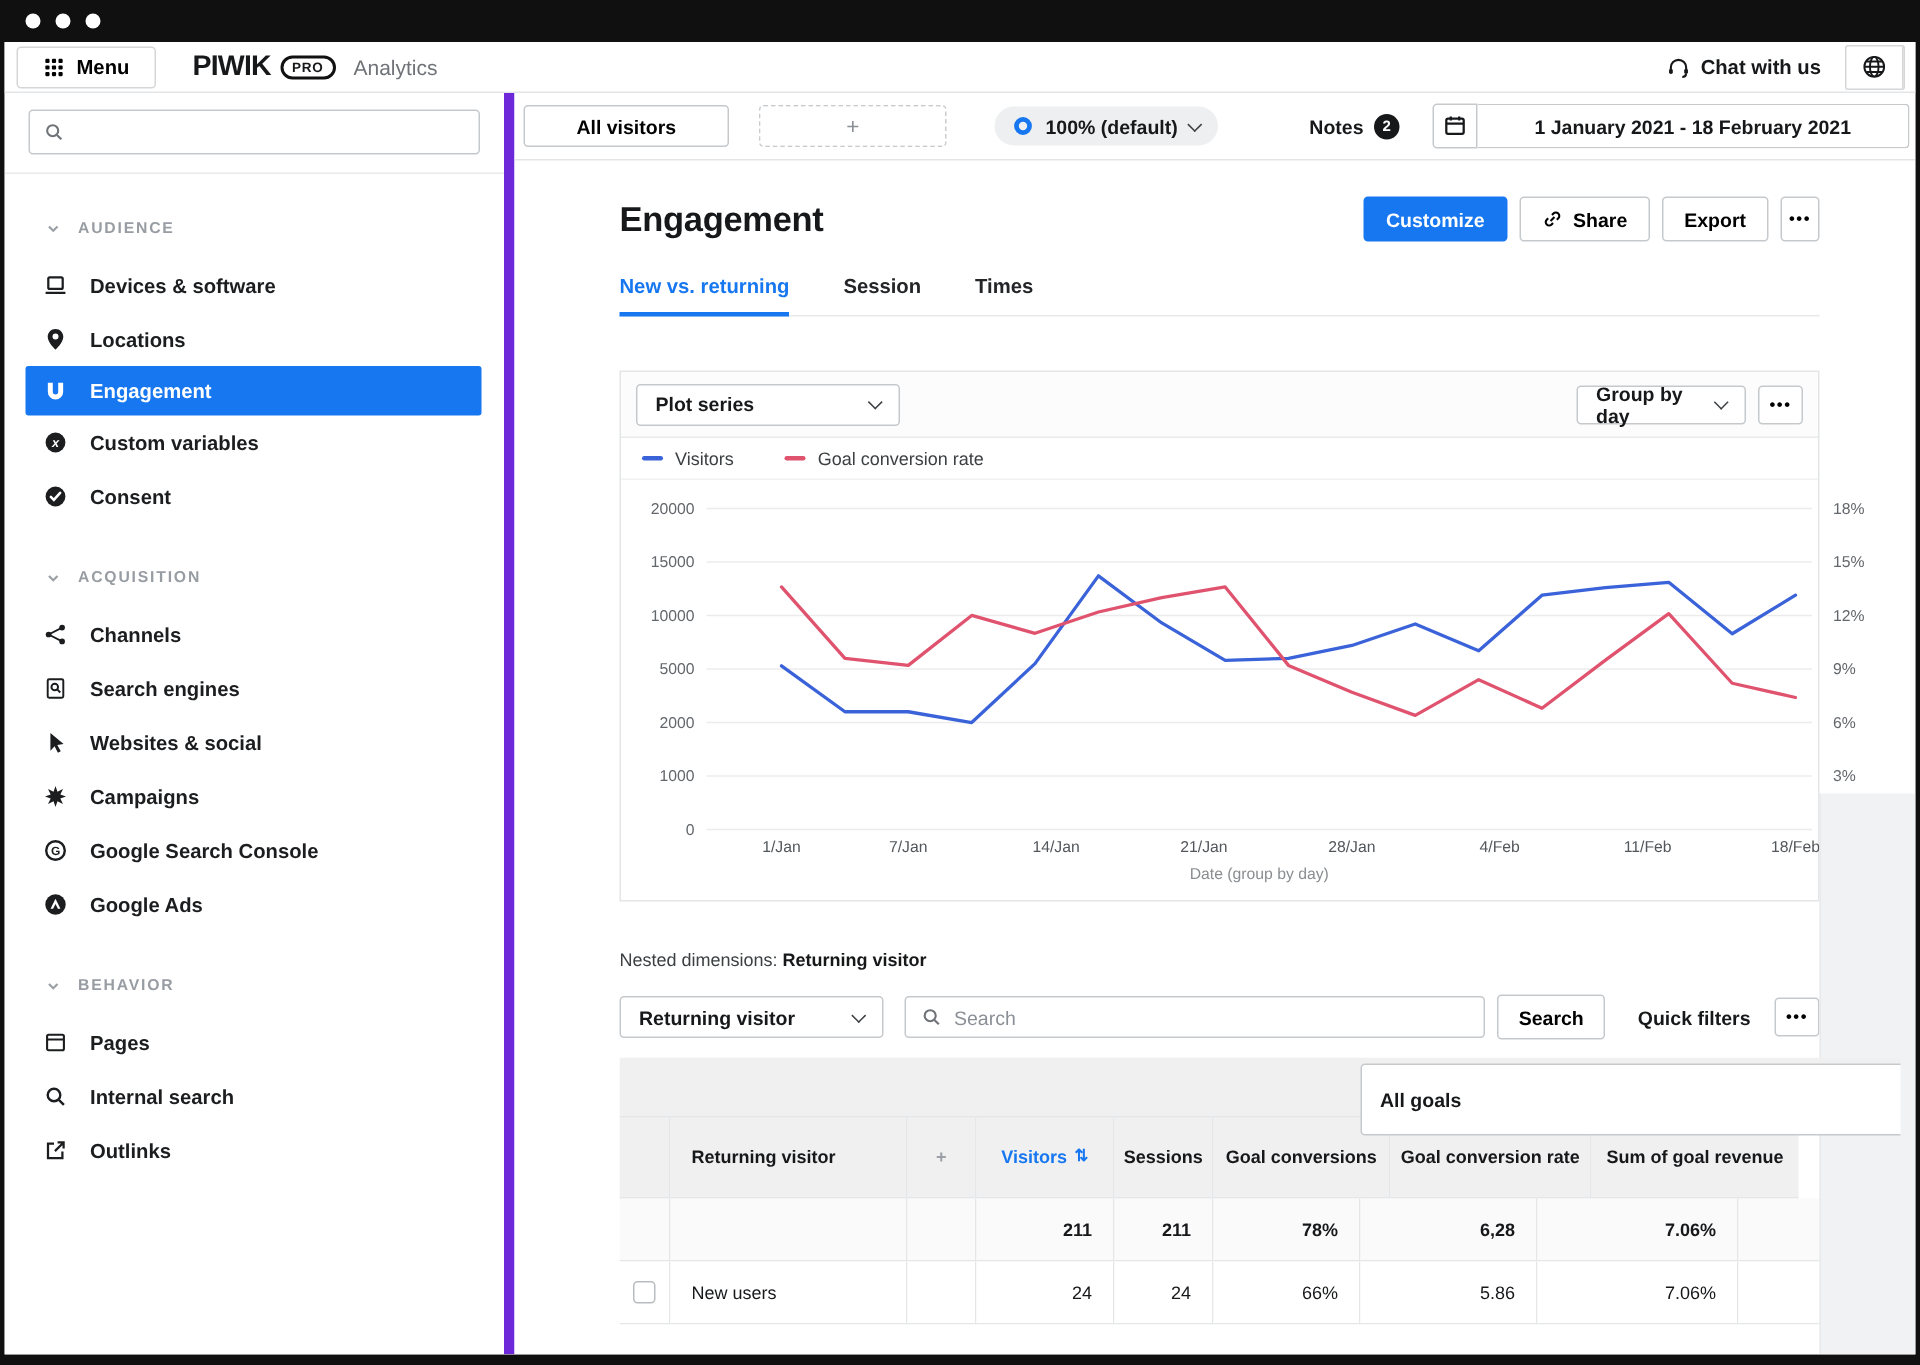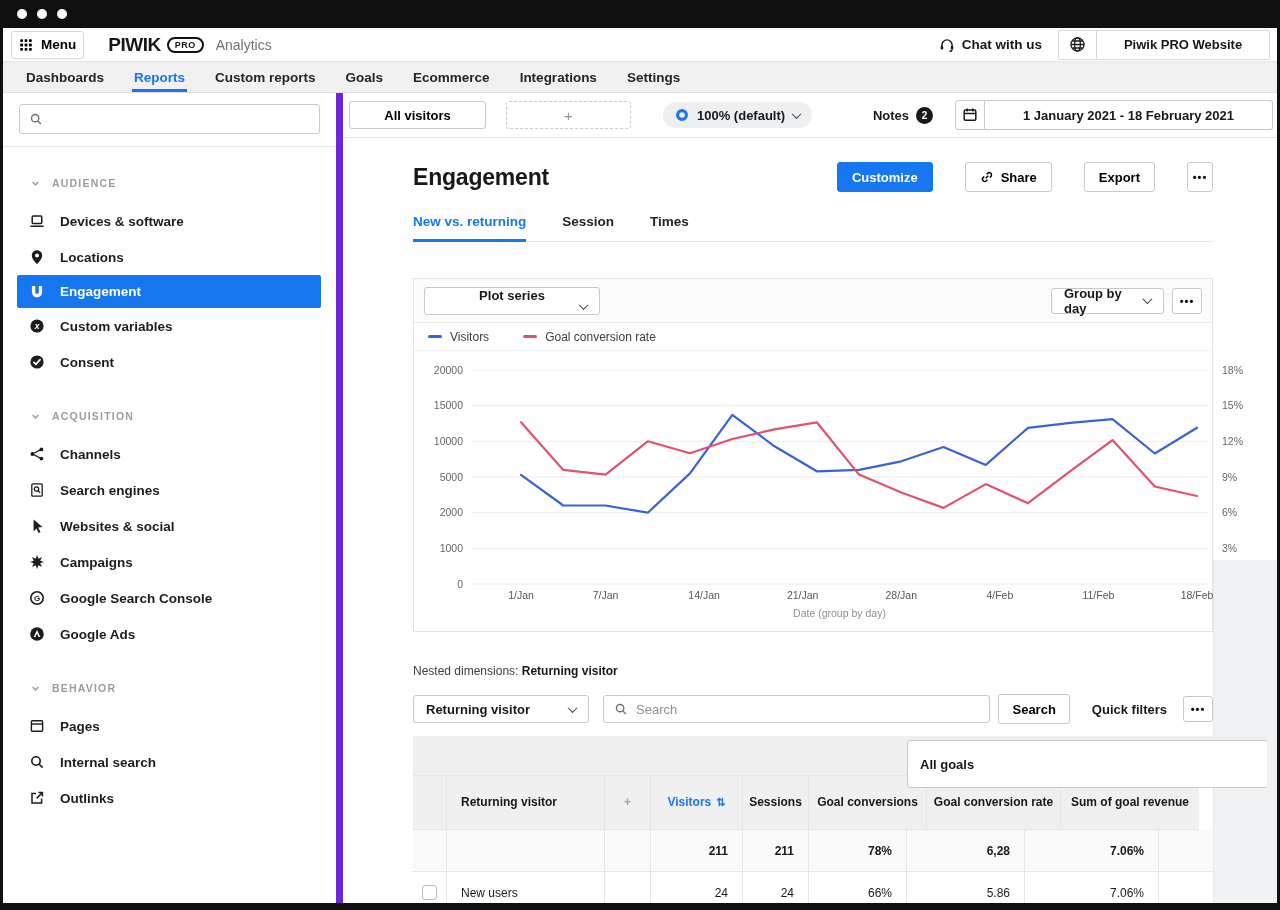--- a/index.html
+++ b/index.html
@@ -5,21 +5,21 @@
   * { margin:0; padding:0; box-sizing:border-box; }
   html,body { background:#444; }
   body { font-family:"Liberation Sans", sans-serif; color:#17181a; }
   .frame { width:1280px; height:910px; background:#101010; display:flex; flex-direction:column; overflow:hidden; }
   .titlebar { height:28px; display:flex; align-items:center; padding-left:17px; gap:10px; flex:0 0 auto; }
   .tdot { width:10px; height:10px; border-radius:50%; background:#fff; }
   .chrome { flex:1; margin:0 3px 7px 3px; background:#fff; display:flex; flex-direction:column; overflow:hidden; }
 
   
   .app-header { height:34px; background:#fff; border-bottom:1px solid #e3e5e7; display:flex; align-items:center; flex:0 0 auto; }
-  .menu-btn { margin-left:8px; height:28px; border:1px solid #d4d6d8; border-radius:3px; display:flex; align-items:center; gap:8px; padding:0 7px; background:#fff; cursor:pointer; }
+  .menu-btn { margin-left:8px; height:28px; border:1px solid #d4d6d8; border-radius:3px; display:flex; align-items:center; gap:8px; padding:0 17px; background:#fff; cursor:pointer; }
   .menu-btn svg { width:14px; height:14px; }
   .menu-btn span { font-size:13.5px; font-weight:700; }
   .logo { display:flex; align-items:center; margin-left:24px; gap:6px; }
   .logo .brand { font-size:19px; font-weight:800; letter-spacing:-0.5px; }
   .logo .badge { border:2px solid #111; border-radius:9px; font-size:9px; font-weight:800; padding:1px 6px; letter-spacing:0.5px; }
   .logo .suffix { font-size:14px; color:#6f7377; margin-left:6px; }
   .header-right { margin-left:auto; display:flex; align-items:center; height:100%; }
   .chat { display:flex; align-items:center; gap:7px; font-size:13.5px; font-weight:700; margin-right:16px; cursor:pointer; }
   .chat svg { width:16px; height:16px; }
   .website-box { height:30px; border:1px solid #d4d6d8; display:flex; align-items:stretch; margin-right:7px; border-radius:2px; }
@@ -66,36 +66,36 @@
   .cal-btn svg { width:16px; height:16px; }
   .date-field { width:288px; height:30px; border:1px solid #c6c9cc; border-left:none; border-radius:0 3px 3px 0; display:flex; align-items:center; justify-content:center; font-size:13px; font-weight:700; cursor:pointer; }
 
   
   .content { flex:1; overflow:hidden; position:relative; padding:0 64px 0 70px; }
   .right-gutter { position:absolute; top:422px; bottom:0; right:0; width:64px; background:#f1f2f3; border-left:1px solid #e7e9ea; }
 
   .report-header { margin-top:24px; height:30px; display:flex; align-items:center; }
   .report-title { font-size:23px; font-weight:800; letter-spacing:-0.2px; }
   .rh-actions { margin-left:auto; display:flex; gap:8px; }
-  .btn { height:30px; border-radius:3px; font-size:13px; font-weight:700; display:flex; align-items:center; justify-content:center; gap:7px; cursor:pointer; background:#fff; border:1px solid #c6c9cc; padding:0 14px; font-family:inherit;margin-left:24px; }
+  .btn { height:30px; border-radius:3px; font-size:13px; font-weight:700; display:flex; align-items:center; justify-content:center; gap:7px; cursor:pointer; background:#fff; border:1px solid #c6c9cc; padding:0 14px; font-family:inherit; }
   .btn svg { width:14px; height:14px; }
   .btn.primary { background:#1677f0; border-color:#1677f0; color:#fff; }
   .btn.more { width:26px; padding:0; letter-spacing:1px; font-size:11px; }
 
   .report-tabs { margin-top:22px; display:flex; gap:36px; border-bottom:1px solid #e7e9ea; }
   .rtab { position:relative; padding-bottom:12px; font-size:13.5px; font-weight:700; color:#232528; cursor:pointer; }
   .rtab.active { color:#1677f0; }
   .rtab.active::after { content:""; position:absolute; left:0; right:0; bottom:-1px; height:3px; background:#1677f0; }
 
   
   .chart-panel { margin-top:36px; border:1px solid #e3e5e7; height:354px; }
   .cp-head { height:44px; display:flex; align-items:center; padding:0 10px; border-bottom:1px solid #e7e9ea; background:#fcfcfd; }
   .select { height:28px; border:1px solid #c6c9cc; border-radius:3px; background:#fff; display:flex; align-items:center; font-size:13px; font-weight:700; padding:0 12px; cursor:pointer; }
   .select .chev { margin-left:auto; }
-  .sel-plot { width:176px;flex-direction:column; }
+  .sel-plot { width:176px; }
   .sel-group { width:113px; height:26px; margin-left:auto; }
   .icon-btn { width:30px; height:26px; border:1px solid #c6c9cc; border-radius:3px; background:#fff; display:flex; align-items:center; justify-content:center; font-size:11px; font-weight:700; letter-spacing:1px; margin-left:8px; cursor:pointer; }
   .cp-legend { height:28px; display:flex; align-items:center; gap:34px; padding:0 14px; border-bottom:1px solid #f0f1f2; }
   .leg-item { display:flex; align-items:center; gap:8px; font-size:12px; color:#3c4043; cursor:pointer; }
   .leg-swatch { width:14px; height:3px; border-radius:2px; }
   .cp-chart svg { display:block; }
 
   
   .nested-dims { margin-top:32px; font-size:12px; color:#3c4043; }
   .nested-dims b { color:#17181a; }
@@ -166,34 +166,24 @@
           <span>Chat with us</span>
         </div>
         <div class="website-box">
           <div class="website-globe">
             <svg viewBox="0 0 16 16" fill="none" stroke="currentColor" stroke-width="1.2">
                 <circle cx="8" cy="8" r="6.2"></circle>
                 <ellipse cx="8" cy="8" rx="2.7" ry="6.2"></ellipse>
                 <path d="M2 8h12M3.1 4.7h9.8M3.1 11.3h9.8"></path>
               </svg>
           </div>
-          <div class="website-label">Piwik PRO Website</div>
         </div>
       </div>
     </div>
 
-    <div class="tab-bar">
-        <div class="nav-tab">Dashboards</div>
-        <div class="nav-tab active">Reports</div>
-        <div class="nav-tab">Custom reports</div>
-        <div class="nav-tab">Goals</div>
-        <div class="nav-tab">Ecommerce</div>
-        <div class="nav-tab">Integrations</div>
-        <div class="nav-tab">Settings</div>
-      </div>
 
     <div class="app-body">
       <div class="sidebar">
         <div class="side-search">
           <div class="box">
             <svg viewBox="0 0 16 16" fill="none" stroke="currentColor" stroke-width="1.6">
                 <circle cx="7" cy="7" r="4.2"></circle>
                 <path d="M10.2 10.2l3.4 3.4"></path>
               </svg>
             <input placeholder="" style="">

